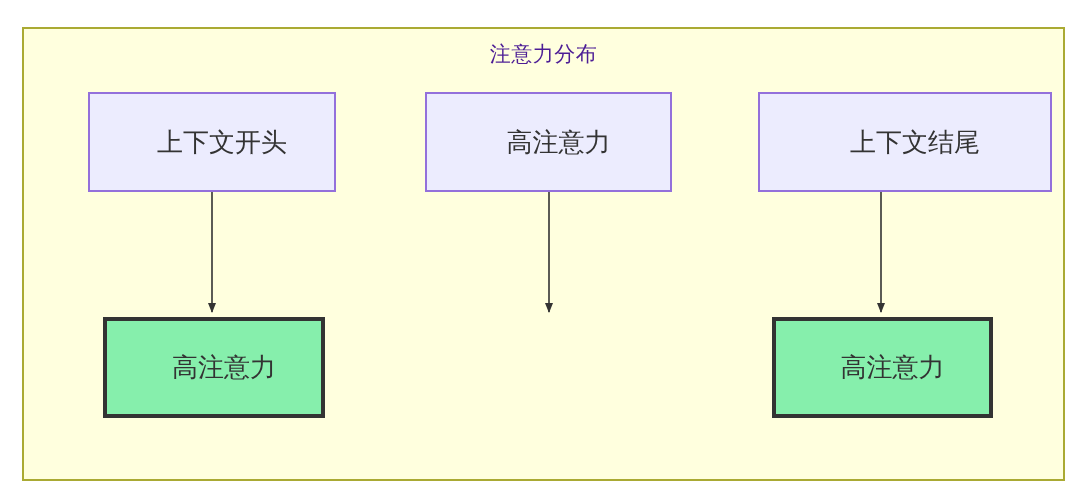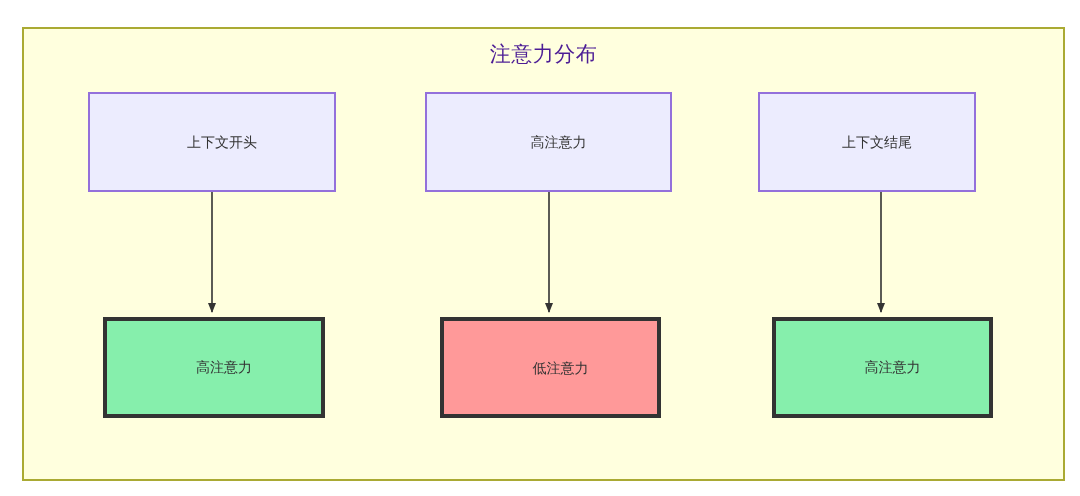--- a/index.html
+++ b/index.html
@@ -48,21 +48,21 @@
 
   
   .node {
     position: absolute;
     display: flex;
     align-items: center;
     justify-content: center;
     box-sizing: border-box;
     text-align: center;
     color: #333333;
-    font-size: 14px;
+    font-size: 26px;
     line-height: 26px;
     white-space: nowrap;
     padding-left: 20px;
   }
 
   .node.source {
     background: #ececfe;
     border: 2px solid #9370db;
   }
 
@@ -113,29 +113,26 @@
   </svg>
 
   <div class="node source" style="left:88px; top:92px; width:248px; height:100px;">
     <span>上下文开头</span>
   </div>
 
   <div class="node source" style="left:425px; top:92px; width:247px; height:100px;">
     <span>高注意力</span>
   </div>
 
-  <div class="node source" style="left:758px; top:92px; width:218px; height:100px;">
+  <div class="node source" style="left:758px; top:92px; width:294px; height:100px;">
     <span>上下文结尾</span>
   </div>
 
   <div class="node sink high" style="left:103px; top:317px; width:222px; height:101px;">
     <span>高注意力</span>
   </div>
 
-  <div class="node sink low" style="left:440px; top:317px; width:221px; height:101px;">
-    <span>低注意力</span>
-  </div>
 
   <div class="node sink high" style="left:772px; top:317px; width:221px; height:101px;">
     <span>高注意力</span>
   </div>
 
 </div>
 
 </body></html>

